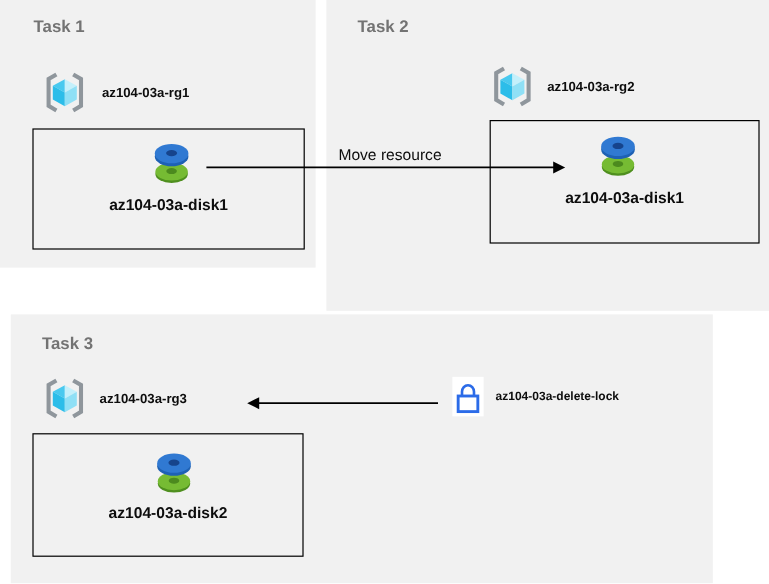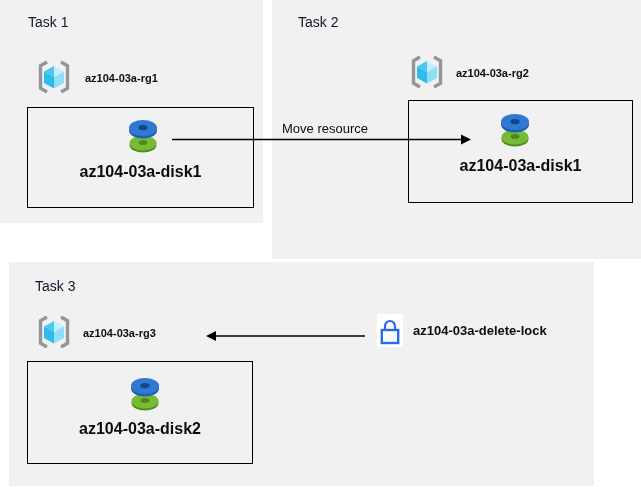--- a/index.html
+++ b/index.html
@@ -9,32 +9,32 @@
     background:#ffffff; overflow:hidden;
     font-family:"Liberation Sans", sans-serif;
     color:#0d0d0d;
   }
   .panel { position:absolute; background:#f1f1f1; }
   #panel-task1 { left:0px;   top:0px;   width:263px; height:223px; }
   #panel-task2 { left:272px; top:0px;   width:369px; height:259px; }
   #panel-task3 { left:9px;   top:262px; width:585px; height:224px;padding-left:40px; }
 
   .task-title {
-    position:absolute; font-size:14px; font-weight:normal; color:#0f172a;
+    position:absolute; font-size:14px; font-weight:bold; color:#737373;
     white-space:nowrap;
   }
   .rg-icon, .disk-icon { position:absolute; }
   .rg-label {
     position:absolute; font-size:11px; font-weight:bold; white-space:nowrap;
   }
   .res-box {
     position:absolute; border:1.5px solid #000;
   }
   .disk-label {
-    position:absolute; font-size:16px; font-weight:bold; text-align:center;
+    position:absolute; font-size:13px; font-weight:bold; text-align:center;
     white-space:nowrap;
   }
 
   
   #panel-task1 .task-title { left:28px; top:14px; }
   #panel-task1 .rg-icon    { left:35px; top:60px; }
   #panel-task1 .rg-label   { left:85px; top:72px; }
   #panel-task1 .res-box    { left:27px; top:107px; width:227px; height:101px; }
   #panel-task1 .disk-icon  { left:125px; top:118px; }
   #panel-task1 .disk-label { left:27px; top:163px; width:227px; }
@@ -54,21 +54,21 @@
   #panel-task3 .res-box    { left:18px; top:99px; width:226px; height:103px; }
   #panel-task3 .disk-icon  { left:118px; top:114px; }
   #panel-task3 .disk-label { left:18px; top:158px; width:226px; }
 
   
   .lock-box {
     position:absolute; left:368px; top:52px; width:26px; height:33px;
     background:#ffffff; display:flex; align-items:center; justify-content:center;
   }
   .lock-text {
-    position:absolute; left:404px; top:60px; font-size:13px; line-height:17px;
+    position:absolute; left:404px; top:60px; font-size:10px; line-height:17px;
     white-space:nowrap;
   }
   .lock-name { font-weight:bold; }
   .lock-type-label { font-weight:bold; }
   .lock-type-value { font-weight:normal; }
 
   
   #arrows {
     position:absolute; left:0; top:0; width:641px; height:487px;
     pointer-events:none;

